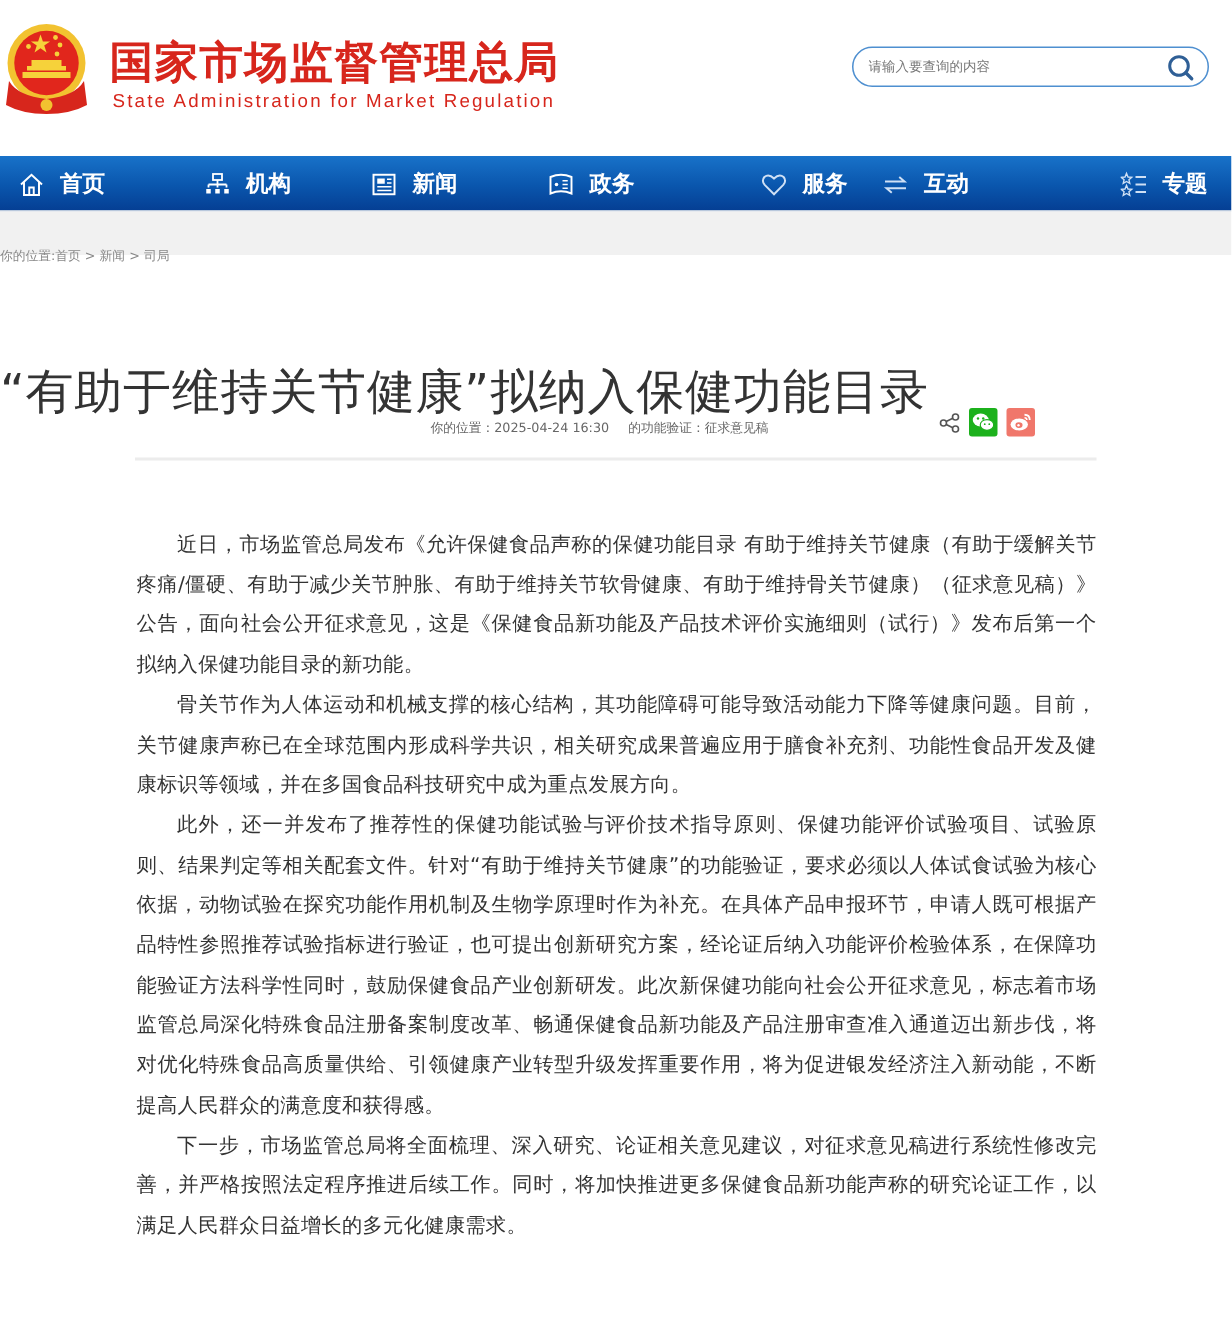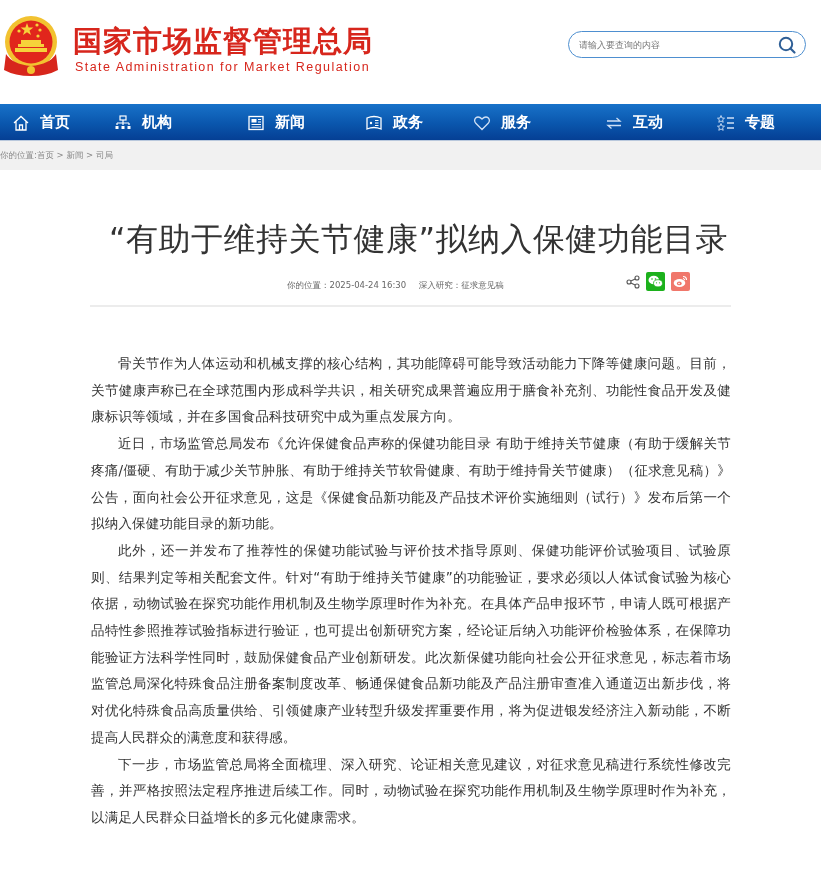--- a/index.html
+++ b/index.html
@@ -6,36 +6,36 @@
   html, body { width: 821px; height: 887px; overflow: hidden; background: #ffffff; }
   body { font-family: "DejaVu Sans", "Liberation Sans", sans-serif; color: #333; position: relative; }
 
   
   .header { position: absolute; left: 0; top: 0; width: 744px; height: 104px; background: #fff; }
   .emblem { position: absolute; left: 2px; top: 14px; width: 58px; height: 66px; }
   .logo-cn { position: absolute; left: 73px; top: 22px; font-size: 29px; font-weight: bold; color: #d7261c; letter-spacing: 1px; white-space: nowrap; font-family: "DejaVu Sans", sans-serif; }
   .logo-en { position: absolute; left: 75px; top: 60px; font-size: 12.5px; color: #d7261c; letter-spacing: 1.45px; white-space: nowrap; font-family: "Liberation Sans", sans-serif; }
 
   .search-box { position: absolute; left: 568px; top: 31px; width: 238px; height: 27px; border: 1.5px solid #4e8fd0; border-radius: 14px; background: #fff; }
-  .search-input { position: absolute; left: 10px; top: 4px; width: 190px; height: 17px; border: none; outline: none; font-size: 9px; color: #777; background: transparent; font-family: Liberation Serif, serif; }
+  .search-input { position: absolute; left: 10px; top: 4px; width: 190px; height: 17px; border: none; outline: none; font-size: 9px; color: #777; background: transparent; font-family: Liberation Mono, monospace; }
   .search-input::placeholder { color: #777; }
   .search-btn { position: absolute; right: 8px; top: 3px; width: 20px; height: 20px; cursor: pointer; }
 
   
   .nav { position: absolute; left: 0; top: 104px; width: 821px; height: 37px; background: linear-gradient(#1872c9, #0a56ad 55%, #053f94); border-bottom: 1px solid #b9c8dc; }
   .nav-item { position: absolute; top: 0; height: 37px; display: flex; align-items: center; color: #fff; font-size: 15px; font-weight: bold; cursor: pointer; white-space: nowrap; }
   .nav-item .nav-icon { width: 18px; height: 18px; margin-right: 10px; display: inline-flex; align-items: center; justify-content: center; }
 
   
   .crumbbar { position: absolute; left: 0; top: 141px; width: 821px; height: 29px; background: #f1f1f1; }
-  .crumb { position: absolute; left: 0; top: 9px; font-size: 8.5px; color: #888; white-space: nowrap; }
+  .crumb { position: absolute; left: 0; top: 24px; font-size: 8.5px; color: #888; white-space: nowrap; }
   .crumb a { color: #888; text-decoration: none; }
 
   
-  .title { position: absolute; left: 0; width: 821px; top: 218px; text-align: center; font-size: 32px; color: #333; font-weight: normal; letter-spacing: 0.5px; white-space: nowrap; padding-left: 16px; }
+  .title { position: absolute; left: 0; width: 821px; top: 240px; text-align: left; font-size: 32px; color: #333; font-weight: normal; letter-spacing: 0.5px; white-space: nowrap; }
   .meta { position: absolute; left: 287px; top: 280px; font-size: 8.5px; color: #666; white-space: nowrap; }
   .meta span + span { margin-left: 10px; text-align: center; }
   .share { position: absolute; left: 626px; top: 272px; display: flex; align-items: center; gap: 6px; }
   .share .share-icon { width: 14px; height: 14px; }
   .share .wx, .share .wb { width: 19px; height: 19px; border-radius: 2px; display: flex; align-items: center; justify-content: center; cursor: pointer; }
   .share .wx { background: #1cb11c; }
   .share .wb { background: #f0776b; }
   .divider { position: absolute; left: 90px; top: 305px; width: 641px; height: 2px; background: #ececec; }
 
   .content { position: absolute; left: 91px; top: 350px; width: 640px; font-size: 13.5px; line-height: 26.7px; color: #333; letter-spacing: 0.2px; text-align: justify; }
@@ -73,21 +73,21 @@
 
 <div class="nav">
   <div class="nav-item" style="left:12px">
     <span class="nav-icon">
       <svg width="18" height="18" viewBox="0 0 18 18">
           <path d="M2 9 L9 2.5 L16 9 M4 7.5 V16 H14 V7.5 M7.5 16 V11 H10.5 V16" fill="none" stroke="#fff" stroke-width="1.3"></path>
         </svg>
     </span>
     <span>首页</span>
   </div>
-  <div class="nav-item" style="left:114px">
+  <div class="nav-item" style="left:136px">
     <span class="nav-icon">
       <svg width="18" height="18" viewBox="0 0 18 18">
           <rect x="6" y="2" width="6" height="4" fill="none" stroke="#fff" stroke-width="1.2"></rect>
           <path d="M9 6 V9 M3 9 H15 M3 9 V11 M9 9 V11 M15 9 V11" stroke="#fff" stroke-width="1.2" fill="none"></path>
           <rect x="1.5" y="12" width="3" height="3" fill="#fff"></rect>
           <rect x="7.5" y="12" width="3" height="3" fill="#fff"></rect>
           <rect x="13.5" y="12" width="3" height="3" fill="#fff"></rect>
         </svg>
     </span>
     <span>机构</span>
@@ -105,37 +105,37 @@
   <div class="nav-item" style="left:365px">
     <span class="nav-icon">
       <svg width="18" height="18" viewBox="0 0 18 18">
           <path d="M2 4 Q9 1 16 4 V15 Q9 12 2 15 Z" fill="none" stroke="#fff" stroke-width="1.3"></path>
           <path d="M10 6.5 H13.5 M10 9 H13.5 M10 11.5 H13.5" stroke="#fff" stroke-width="1.1"></path>
           <circle cx="6" cy="9" r="1.2" fill="#fff"></circle>
         </svg>
     </span>
     <span>政务</span>
   </div>
-  <div class="nav-item" style="left:473px">
+  <div class="nav-item" style="left:507px">
     <span class="nav-icon">
       <svg width="18" height="18" viewBox="0 0 18 18">
           <path d="M9 15.5 L2.8 9.3 Q0.5 6.5 2.6 4 Q5.5 1.5 9 5 Q12.5 1.5 15.4 4 Q17.5 6.5 15.2 9.3 Z" fill="none" stroke="#cfe0f5" stroke-width="1.3"></path>
         </svg>
     </span>
     <span>服务</span>
   </div>
-  <div class="nav-item" style="left:605px">
+  <div class="nav-item" style="left:588px">
     <span class="nav-icon">
       <svg width="18" height="18" viewBox="0 0 18 18">
           <path d="M2 7 H15 L11.5 4 M16 11.5 H3 L6.5 14.5" fill="none" stroke="#cfe0f5" stroke-width="1.3"></path>
         </svg>
     </span>
     <span>互动</span>
   </div>
-  <div class="nav-item" style="left:717px">
+  <div class="nav-item" style="left:747px">
     <span class="nav-icon">
       <svg width="18" height="18" viewBox="0 0 18 18">
           <path d="M4 1.5 L5 4 L7.5 4.2 L5.6 5.8 L6.2 8.3 L4 7 L1.8 8.3 L2.4 5.8 L0.5 4.2 L3 4 Z" fill="none" stroke="#cfe0f5" stroke-width="0.9"></path>
           <path d="M4 9.5 L5 12 L7.5 12.2 L5.6 13.8 L6.2 16.3 L4 15 L1.8 16.3 L2.4 13.8 L0.5 12.2 L3 12 Z" fill="none" stroke="#cfe0f5" stroke-width="0.9"></path>
           <path d="M10 4 H17 M10 9 H17 M10 14 H17" stroke="#cfe0f5" stroke-width="1.3"></path>
         </svg>
     </span>
     <span>专题</span>
   </div>
 </div>
@@ -143,21 +143,21 @@
 <div class="crumbbar">
   <div class="crumb">
     <span>你的位置:</span><a href="#">首页</a><span> &gt; </span><a href="#">新闻</a><span> &gt; </span><a href="#">司局</a>
   </div>
 </div>
 
 <h1 class="title">“有助于维持关节健康”拟纳入保健功能目录</h1>
 
 <div class="meta">
   <span><span>你的位置：</span><span style="margin-left:0">2025-04-24 16:30</span></span>
-  <span><span>深入研究：</span><span style="margin-left:0">征求意见稿</span></span>
+  <span><span>的功能验证：</span><span style="margin-left:0">征求意见稿</span></span>
 </div>
 
 <div class="share">
   <svg class="share-icon" viewBox="0 0 14 14">
     <circle cx="3" cy="7" r="2" fill="none" stroke="#555" stroke-width="1.1"></circle>
     <circle cx="11" cy="3" r="2" fill="none" stroke="#555" stroke-width="1.1"></circle>
     <circle cx="11" cy="11" r="2" fill="none" stroke="#555" stroke-width="1.1"></circle>
     <path d="M4.8 6 L9.2 3.9 M4.8 8 L9.2 10.1" stroke="#555" stroke-width="1.1"></path>
   </svg>
   <div class="wx">
@@ -177,17 +177,17 @@
       <circle cx="6" cy="8.5" r="0.8" fill="#fff"></circle>
       <path d="M10 1.5 Q13.5 1.5 13.5 5" fill="none" stroke="#fff" stroke-width="1.2"></path>
       <path d="M10 3.5 Q11.6 3.5 11.6 5" fill="none" stroke="#fff" stroke-width="1"></path>
     </svg>
   </div>
 </div>
 
 <div class="divider"></div>
 
 <div class="content">
+  <p>近日，市场监管总局发布《允许保健食品声称的保健功能目录 有助于维持关节健康（有助于缓解关节疼痛/僵硬、有助于减少关节肿胀、有助于维持关节软骨健康、有助于维持骨关节健康）（征求意见稿）》公告，面向社会公开征求意见，这是《保健食品新功能及产品技术评价实施细则（试行）》发布后第一个拟纳入保健功能目录的新功能。</p>
   <p>骨关节作为人体运动和机械支撑的核心结构，其功能障碍可能导致活动能力下降等健康问题。目前，关节健康声称已在全球范围内形成科学共识，相关研究成果普遍应用于膳食补充剂、功能性食品开发及健康标识等领域，并在多国食品科技研究中成为重点发展方向。</p>
-  <p>近日，市场监管总局发布《允许保健食品声称的保健功能目录 有助于维持关节健康（有助于缓解关节疼痛/僵硬、有助于减少关节肿胀、有助于维持关节软骨健康、有助于维持骨关节健康）（征求意见稿）》公告，面向社会公开征求意见，这是《保健食品新功能及产品技术评价实施细则（试行）》发布后第一个拟纳入保健功能目录的新功能。</p>
   <p>此外，还一并发布了推荐性的保健功能试验与评价技术指导原则、保健功能评价试验项目、试验原则、结果判定等相关配套文件。针对“有助于维持关节健康”的功能验证，要求必须以人体试食试验为核心依据，动物试验在探究功能作用机制及生物学原理时作为补充。在具体产品申报环节，申请人既可根据产品特性参照推荐试验指标进行验证，也可提出创新研究方案，经论证后纳入功能评价检验体系，在保障功能验证方法科学性同时，鼓励保健食品产业创新研发。此次新保健功能向社会公开征求意见，标志着市场监管总局深化特殊食品注册备案制度改革、畅通保健食品新功能及产品注册审查准入通道迈出新步伐，将对优化特殊食品高质量供给、引领健康产业转型升级发挥重要作用，将为促进银发经济注入新动能，不断提高人民群众的满意度和获得感。</p>
-  <p>下一步，市场监管总局将全面梳理、深入研究、论证相关意见建议，对征求意见稿进行系统性修改完善，并严格按照法定程序推进后续工作。同时，动物试验在探究功能作用机制及生物学原理时作为补充，以满足人民群众日益增长的多元化健康需求。</p>
+  <p>下一步，市场监管总局将全面梳理、深入研究、论证相关意见建议，对征求意见稿进行系统性修改完善，并严格按照法定程序推进后续工作。同时，将加快推进更多保健食品新功能声称的研究论证工作，以满足人民群众日益增长的多元化健康需求。</p>
 </div>
 
 </body></html>

